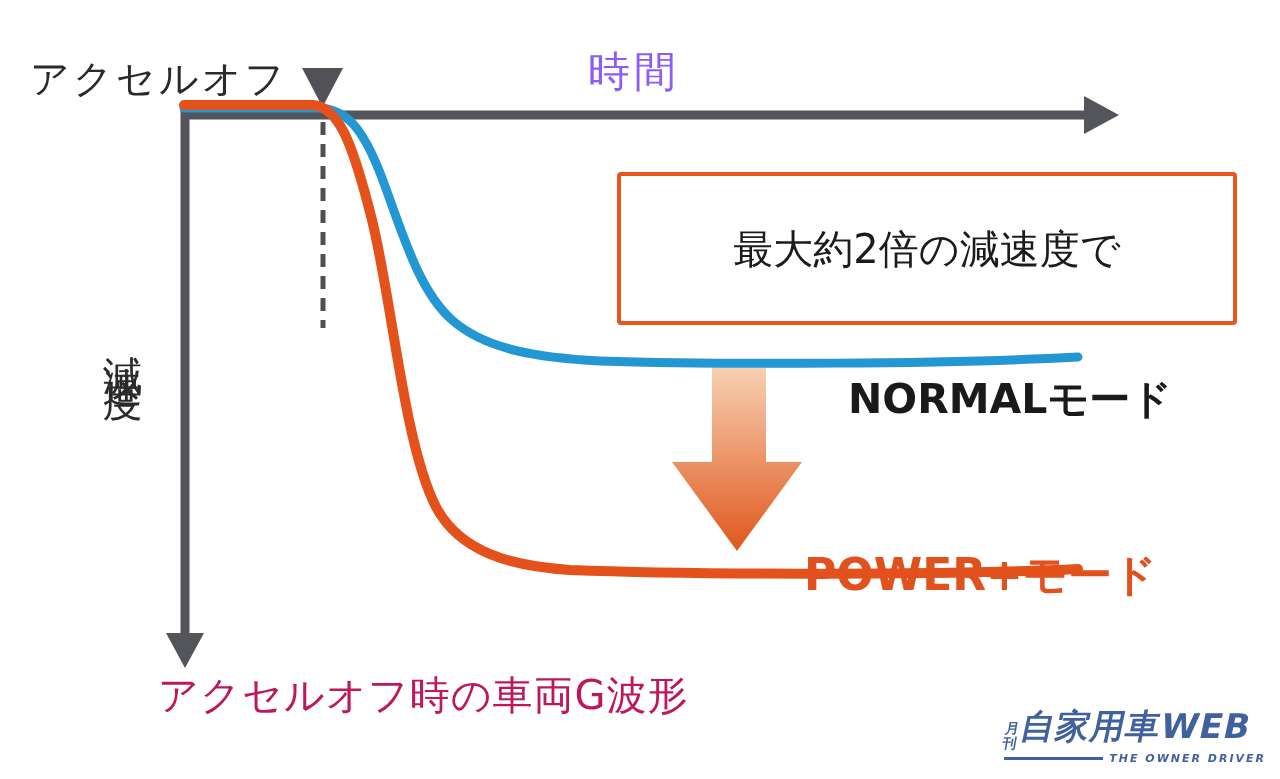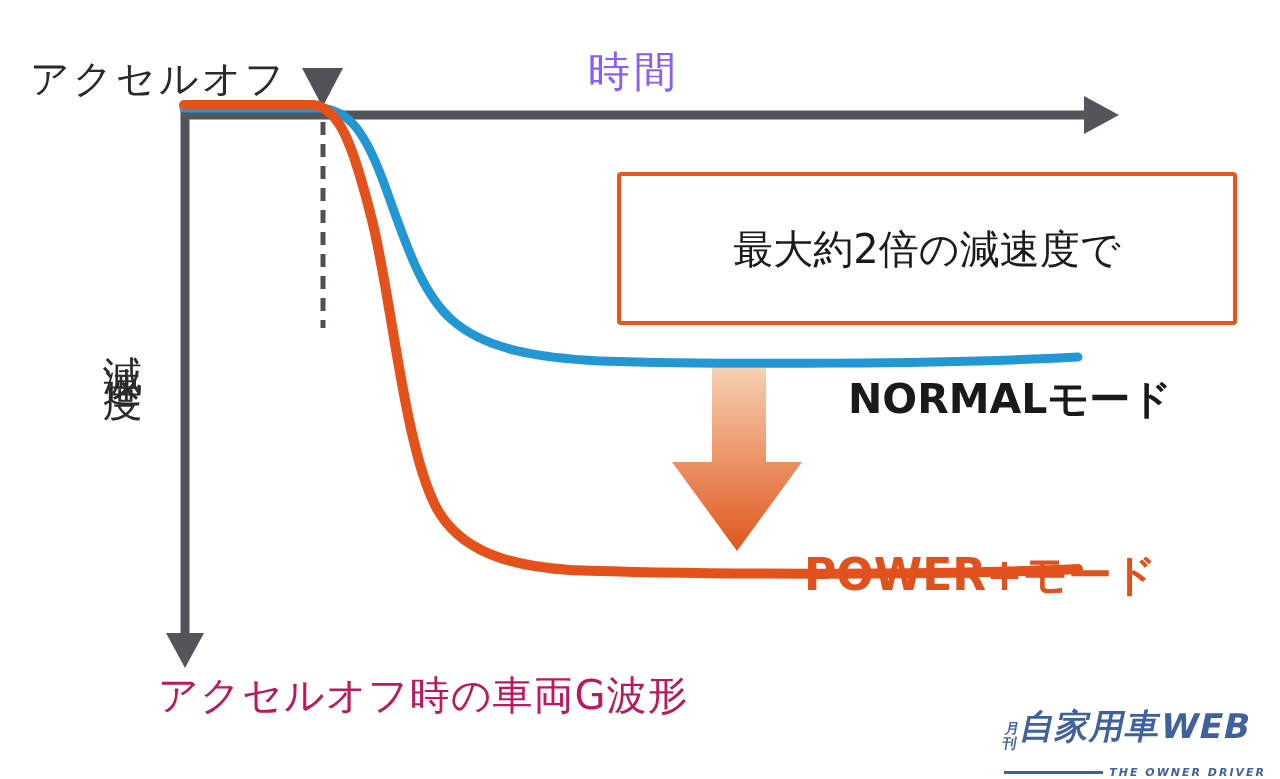--- a/index.html
+++ b/index.html
@@ -32,21 +32,21 @@
   .logo{position:absolute;left:1004px;top:704px;width:262px;color:#41619e;}
   .logo-top{display:flex;align-items:flex-end;}
   .logo-prefix{
     display:flex;flex-direction:column;font-size:14px;font-weight:700;
     line-height:1.05;margin-right:3px;transform:skewX(-10deg);
   }
   .logo-name{
     font-size:34px;font-weight:700;transform:skewX(-12deg);
     letter-spacing:1px;white-space:nowrap;
   }
-  .logo-bottom{display:flex;align-items:center;margin-top:16px;}
+  .logo-bottom{display:flex;align-items:center;margin-top:2px;}
   .logo-underline{width:124px;height:3px;background:#41619e;margin-right:6px;}
   .logo-tagline{
     font-size:11px;font-weight:700;font-style:italic;letter-spacing:2px;
     white-space:nowrap;
   }
   svg{position:absolute;left:0;top:0;}
 </style>
 </head>
 <body>
 

